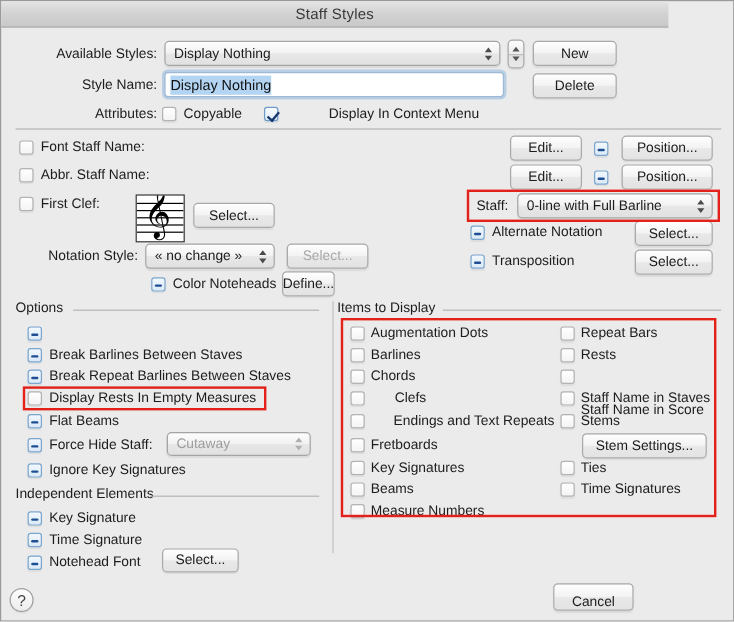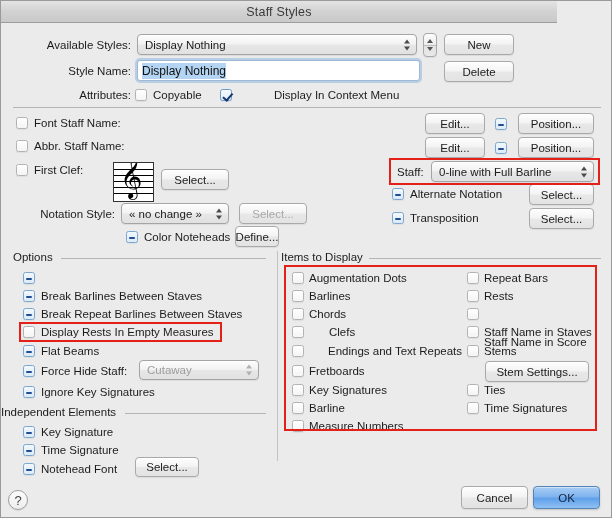--- a/index.html
+++ b/index.html
@@ -409,21 +409,21 @@
   <div class="cb mixed" style="left:22px; top:364px;"></div>
   <div class="lbl abs" style="left:40px; top:364px;">Force Hide Staff:</div>
   <div class="popup disabled" style="left:138px; top:359px; width:120px; height:20px;">
     <span>Cutaway</span>
     <span class="arrows"></span>
   </div>
 
   <div class="cb mixed" style="left:22px; top:385px;"></div>
   <div class="lbl abs" style="left:40px; top:385px;">Ignore Key Signatures</div>
 
-  <div class="grouplabel" style="left:0; top:405px;">Independent Elements</div>
+  <div class="grouplabel" style="left:12px; top:405px;">Independent Elements</div>
   <div class="hr" style="left:124px; top:412px; width:141px;"></div>
 
   <div class="cb mixed" style="left:22px; top:425px;"></div>
   <div class="lbl abs" style="left:40px; top:425px;">Key Signature</div>
 
   <div class="cb mixed" style="left:22px; top:443px;"></div>
   <div class="lbl abs" style="left:40px; top:443px;">Time Signature</div>
 
   <div class="cb mixed" style="left:22px; top:462px;"></div>
   <div class="lbl abs" style="left:40px; top:462px;">Notehead Font</div>
@@ -451,21 +451,21 @@
   <div class="cb" style="left:291px; top:344px;"></div>
   <div class="lbl abs" style="left:308px; top:344px;padding-left:19px;">Endings and Text Repeats</div>
 
   <div class="cb" style="left:291px; top:364px;"></div>
   <div class="lbl abs" style="left:308px; top:364px;">Fretboards</div>
 
   <div class="cb" style="left:291px; top:383px;"></div>
   <div class="lbl abs" style="left:308px; top:383px;">Key Signatures</div>
 
   <div class="cb" style="left:291px; top:401px;"></div>
-  <div class="lbl abs" style="left:308px; top:401px;">Barline</div>
+  <div class="lbl abs" style="left:308px; top:401px;">Beams</div>
 
   <div class="cb" style="left:291px; top:419px;"></div>
   <div class="lbl abs" style="left:308px; top:419px;">Measure Numbers</div>
 
   <div class="cb" style="left:466px; top:271px;"></div>
   <div class="lbl abs" style="left:483px; top:271px;">Repeat Bars</div>
 
   <div class="cb" style="left:466px; top:289px;"></div>
   <div class="lbl abs" style="left:483px; top:289px;">Rests</div>
 
@@ -489,21 +489,18 @@
   <div class="lbl abs" style="left:483px; top:401px;">Time Signatures</div>
 
   <div class="redbox" style="left:388px; top:157px; width:211px; height:27px;"></div>
   <div class="redbox" style="left:18px; top:321px; width:203px; height:20px;"></div>
   <div class="redbox" style="left:283px; top:264px; width:313px; height:166px;"></div>
 
   <div class="help" style="left:7px; top:489px;">
     <span>?</span>
   </div>
 
-  <div class="btn" style="left:460px; top:485px; width:67px; height:23px;">
+  <div class="btn" style="left:460px; top:485px; width:67px; height:23px;align-items:flex-end;">
     <span>Cancel</span>
   </div>
 
-  <div class="btn default" style="left:532px; top:485px; width:67px; height:23px;">
-    <span>OK</span>
-  </div>
 
 </div>
 
 </body></html>

